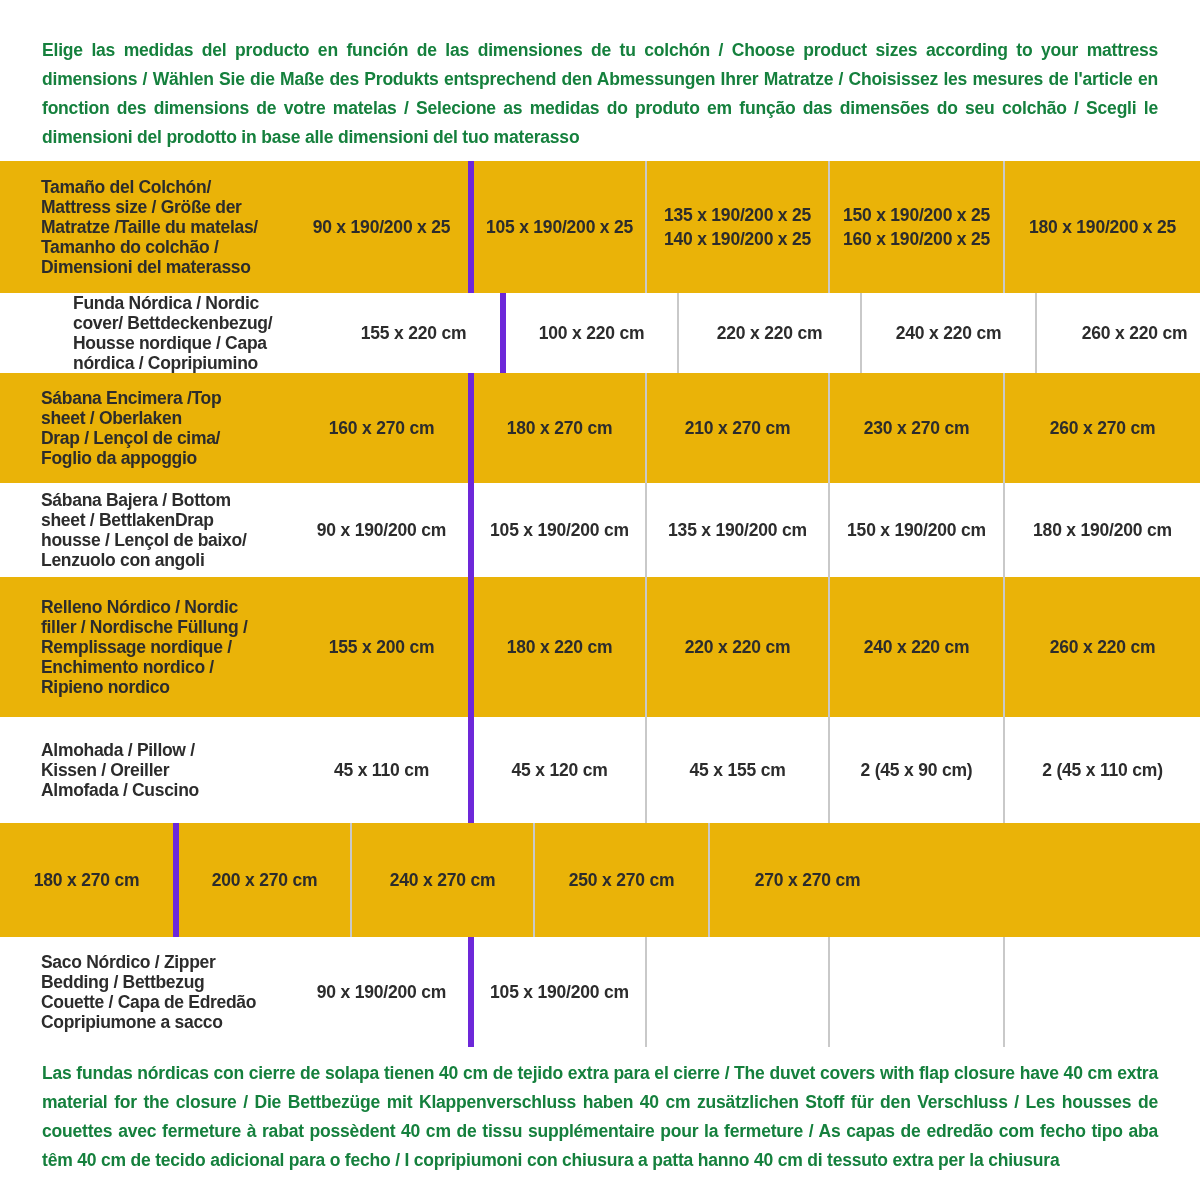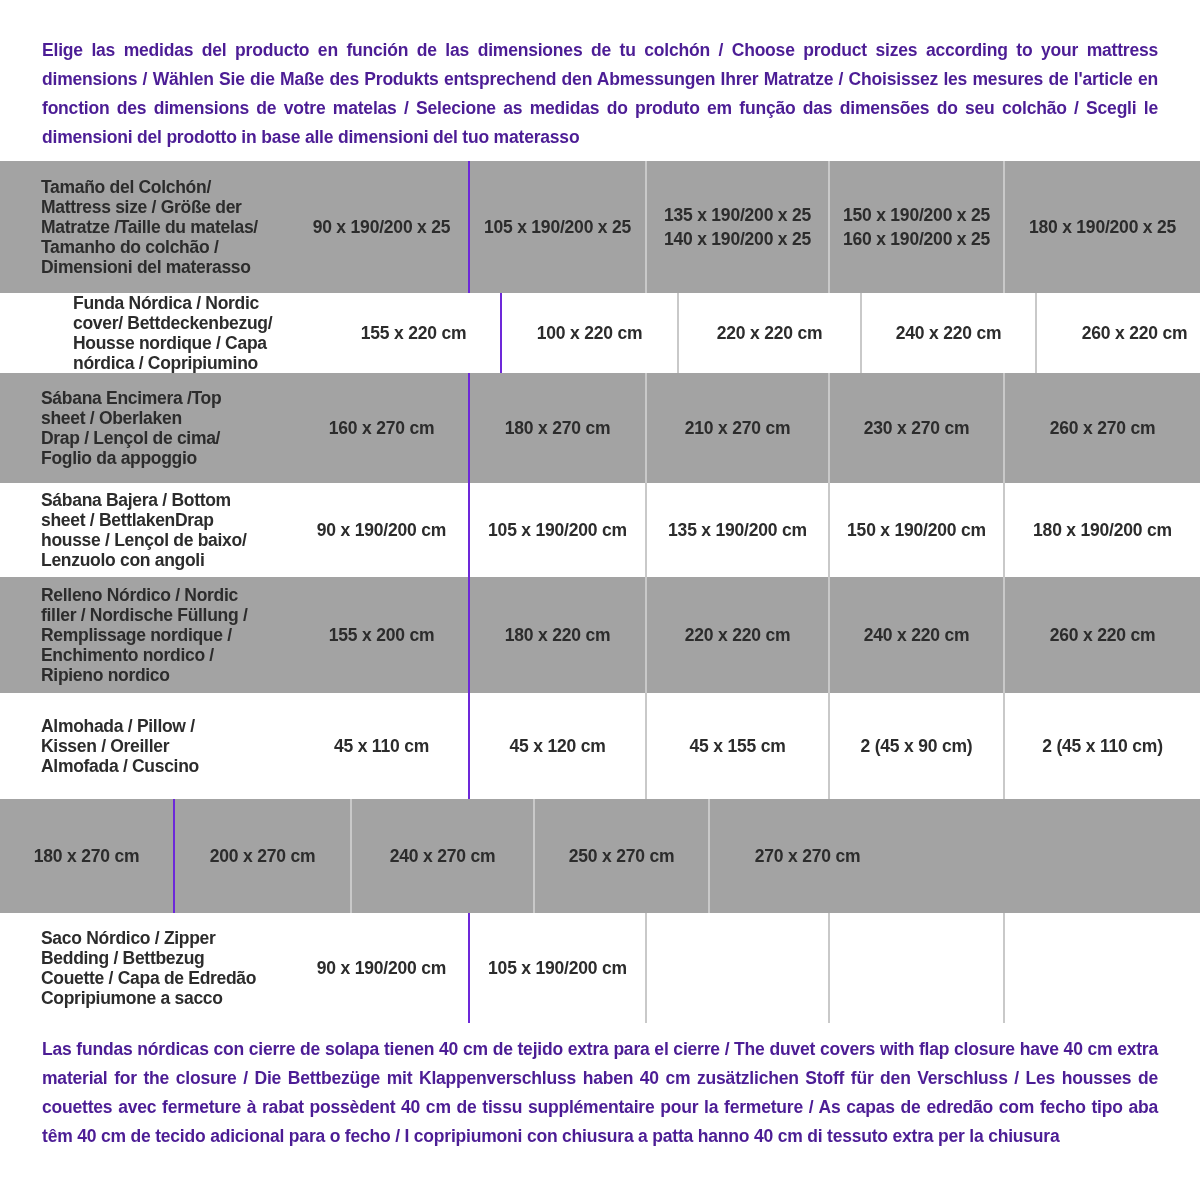--- a/index.html
+++ b/index.html
@@ -3,48 +3,48 @@
 <meta charset="utf-8">
 <style>
   html,body{margin:0;padding:0;}
   body{
     width:1200px;height:1200px;background:#ffffff;
     font-family:"Liberation Sans",sans-serif;
     color:#2c2c2c;overflow:hidden;
   }
   .intro,.footer-note{
     font-weight:bold;font-size:17.5px;line-height:29px;
-    text-align:justify;letter-spacing:-0.2px;color:#4c1d95;
+    text-align:justify;letter-spacing:-0.2px;color:#15803d;
   }
   .intro{margin:36px 42px 0 42px;}
   .footer-note{margin:12px 42px 0 42px;}
   .sizes-table{margin-top:9px;width:1200px;}
   .trow{display:flex;width:1200px;background:#ffffff;}
-  .trow.shaded{background:#a3a3a3;}
+  .trow.shaded{background:#eab308;}
   .r1{height:132px;}
   .r2{height:80px;margin-left:32px;}
   .r3{height:110px;}
   .r4{height:94px;}
-  .r5{height:116px;}
+  .r5{height:140px;}
   .r6{height:106px;}
   .r7{height:114px;}
   .r8{height:110px;}
   .cell-label{
     width:295px;box-sizing:border-box;padding-left:41px;
     display:flex;align-items:center;
     font-weight:bold;font-size:17.5px;line-height:20px;
     white-space:pre-line;letter-spacing:-0.3px;
   }
   .cell{
     box-sizing:border-box;display:flex;align-items:center;justify-content:center;
     text-align:center;font-weight:bold;font-size:17.5px;line-height:24px;
     white-space:pre-line;letter-spacing:-0.2px;
   }
   .c2{width:173px;}
-  .c3{width:177px;border-left:2px solid #6d28d9;}
+  .c3{width:177px;border-left:6px solid #6d28d9;}
   .c4{width:183px;border-left:2px solid #c9c9c9;}
   .c5{width:175px;border-left:2px solid #c9c9c9;}
   .c6{width:197px;border-left:2px solid #c9c9c9;}
 </style>
 </head>
 <body>
 
 <div class="page">
 
   <p class="intro">Elige las medidas del producto en función de las dimensiones de tu colchón / Choose product sizes according to your mattress dimensions / Wählen Sie die Maße des Produkts entsprechend den Abmessungen Ihrer Matratze / Choisissez les mesures de l'article en fonction des dimensions de votre matelas / Selecione as medidas do produto em função das dimensões do seu colchão / Scegli le dimensioni del prodotto in base alle dimensioni del tuo materasso</p>

